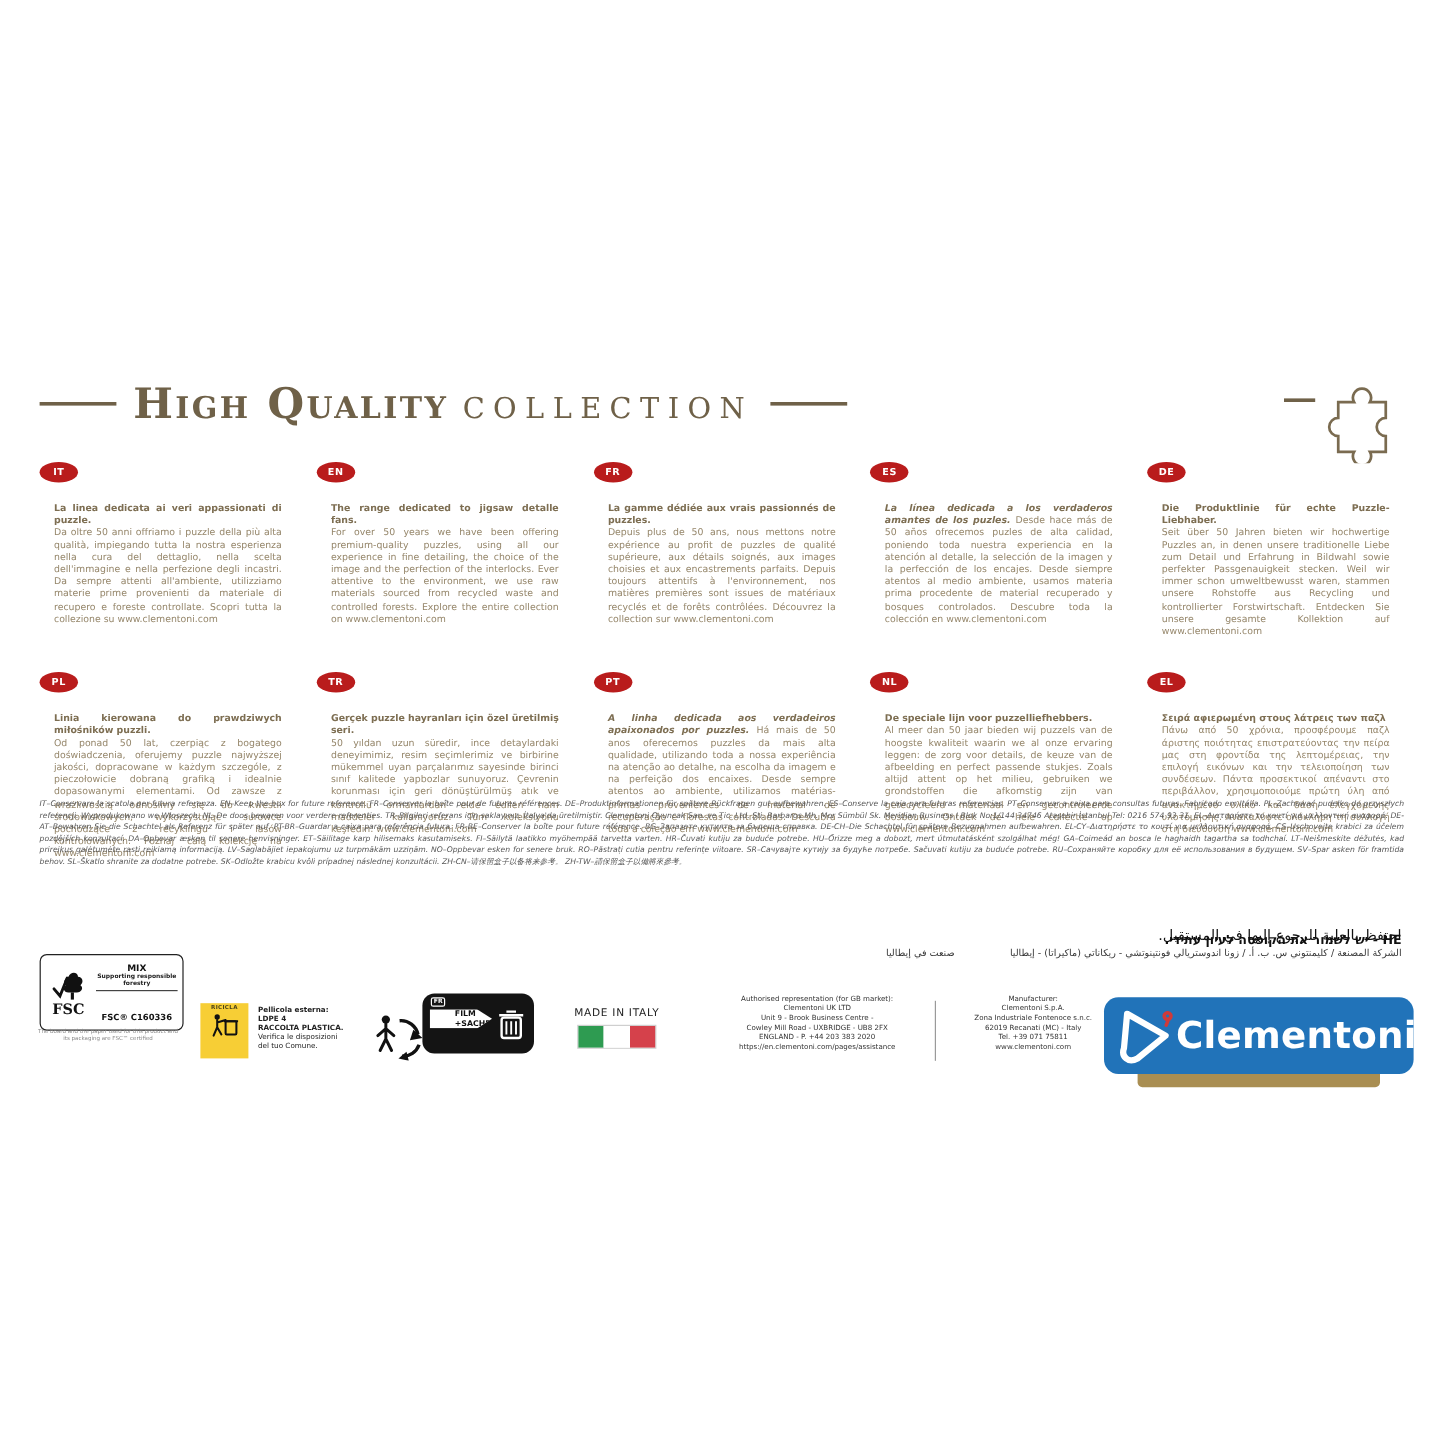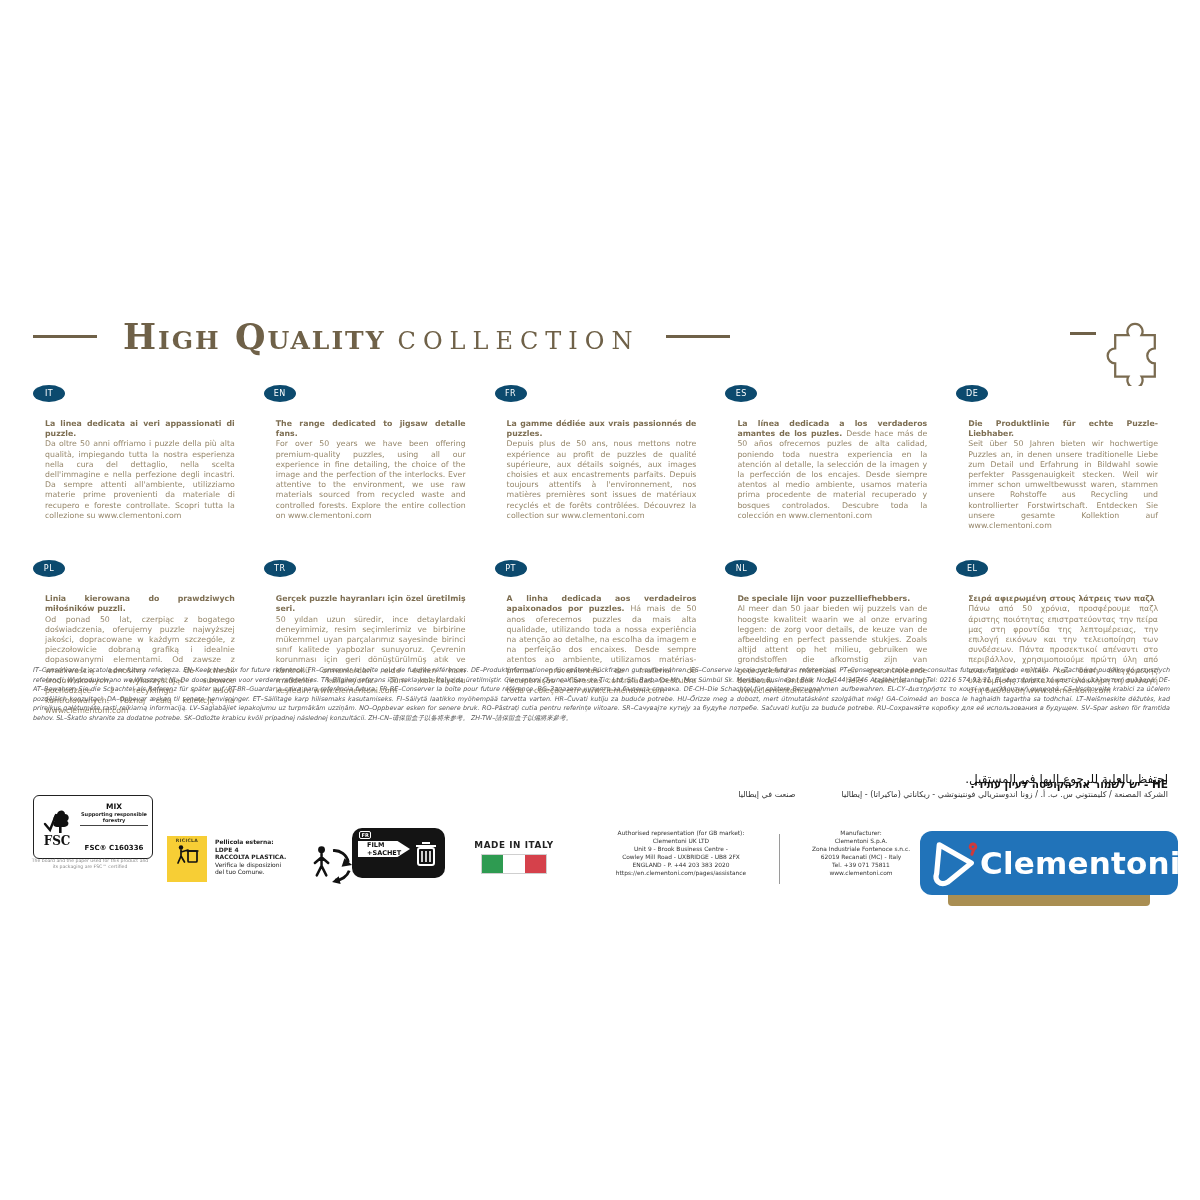--- a/index.html
+++ b/index.html
@@ -1,35 +1,35 @@
 <!DOCTYPE html>
 <html><head>
 <meta charset="utf-8">
 <style>
   html,body{margin:0;padding:0;background:#e9e9e9;}
   .page{position:relative;width:1200px;height:1200px;background:#ffffff;margin:0 auto;overflow:hidden;
         font-family:"DejaVu Sans",sans-serif;}
   
-  .title-band{position:absolute;left:33px;top:316px;width:600px;display:flex;align-items:center;gap:26px;}
+  .title-band{position:absolute;left:33px;top:316px;width:600px;display:flex;align-items:center;gap:14px;}
   .rule{height:3px;background:#6f6148;flex:0 0 64px;}
   .title-text{white-space:nowrap;color:#6f6148;font-family:"DejaVu Serif",serif;}
   .title-main{font-size:35px;font-weight:700;font-variant:small-caps;letter-spacing:2px;}
   .title-sub{font-size:24px;font-weight:400;letter-spacing:7px;margin-left:12px;}
   .mini-rule{position:absolute;left:1070px;top:332px;width:26px;height:3px;background:#6f6148;}
   .puzzle-icon{position:absolute;left:1102px;top:320px;}
   
   .lang-grid{position:absolute;left:33px;top:381px;width:1137px;display:grid;
              grid-template-columns:repeat(5,1fr);column-gap:17px;row-gap:13px;}
   .lang-block{min-height:130px;}
   .badge{display:inline-flex;align-items:center;justify-content:center;min-width:26px;height:17px;
-         padding:0 3px;background:#0c4a6e;color:#fff;border-radius:50%;
-         font-size:8px;font-weight:400;letter-spacing:.5px;margin-bottom:5px;}
+         padding:0 3px;background:#b91c1c;color:#fff;border-radius:50%;
+         font-size:8px;font-weight:700;letter-spacing:.5px;margin-bottom:5px;}
   .ltext{margin:12px;font-size:7.8px;line-height:10.2px;color:#95866a;text-align:justify;}
   .bt{display:block;font-weight:700;color:#7d6e52;}
-  .inline-title .bt{display:inline;}
+  .inline-title .bt{display:inline;font-style:italic;}
   .inline-title .bt::after{content:" ";}
   
   .legal{position:absolute;left:33px;top:666px;width:1137px;margin:0;
          font-size:6.4px;line-height:9.6px;color:#565656;text-align:justify;font-style:italic;}
   .he-line{position:absolute;right:32px;top:778px;direction:rtl;font-size:10.5px;font-weight:700;color:#111;text-align:right;}
   .ar-line{position:absolute;right:32px;top:772px;direction:rtl;font-size:12px;color:#111;}
   .ar-company{position:absolute;right:32px;top:790px;direction:rtl;font-size:8px;color:#333;
               display:flex;gap:46px;}
   
   .fsc-box{position:absolute;left:33px;top:795px;width:110px;height:56px;border:1.5px solid #222;
@@ -48,25 +48,25 @@
   .plastic{position:absolute;left:215px;top:838px;width:95px;font-size:6px;line-height:7.6px;color:#222;}
   .plastic .pb{font-weight:700;white-space:pre-line;display:block;}
   .plastic .pr{white-space:pre-line;display:block;}
   .triman{position:absolute;left:312px;top:842px;}
   .sorting-sign{position:absolute;left:352px;top:828px;width:93px;height:50px;background:#141414;
                 border-radius:10px;}
   .sorting-fr{position:absolute;left:7px;top:3px;color:#fff;font-size:5px;font-weight:700;
               border:0.8px solid #fff;padding:0 1.5px;border-radius:2px;}
   .sorting-arrow{position:absolute;left:6px;top:13px;width:52px;height:16px;background:#fff;
                  clip-path:polygon(0 0,76% 0,100% 50%,76% 100%,0 100%);
-                 display:flex;flex-direction:column;justify-content:center;padding-left:9px;box-sizing:border-box;}
+                 display:flex;flex-direction:column;justify-content:center;padding-left:21px;box-sizing:border-box;}
   .sorting-arrow span{font-size:6.5px;font-weight:700;color:#111;line-height:8px;}
   .sorting-bin{position:absolute;right:6px;top:12px;}
   .mii{position:absolute;left:474px;top:840px;width:80px;text-align:center;}
-  .mii-label{font-size:8.8px;font-weight:700;color:#222;letter-spacing:.6px;}
+  .mii-label{font-size:8.8px;font-weight:400;color:#222;letter-spacing:.6px;}
   .flag{width:66px;height:20px;margin:4px auto 0;display:flex;border:0.5px solid #cfcfcf;box-sizing:border-box;}
   .flag div{flex:1;}
   .addr{font-size:5.9px;line-height:8px;color:#333;text-align:center;margin:0;}
   .gb-block{position:absolute;left:590px;top:829px;width:182px;}
   .mfr-block{position:absolute;left:790px;top:829px;width:142px;}
   .addr-divider{position:absolute;left:779px;top:834px;width:1px;height:50px;background:#9a9a9a;}
   .clem-gold{position:absolute;left:948px;top:888px;width:202px;height:18px;background:#a98e52;
              border-radius:4px;}
   .clem-logo{position:absolute;left:920px;top:831px;width:258px;height:64px;background:#2173b9;
              border-radius:12px;display:flex;align-items:center;padding-left:8px;box-sizing:border-box;}

